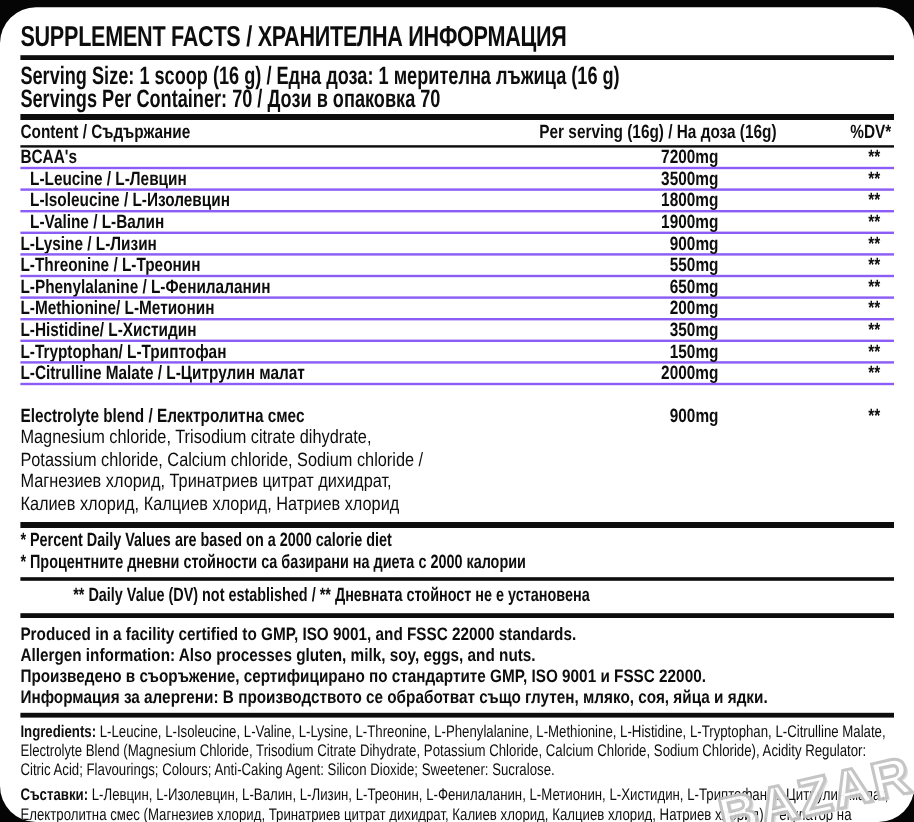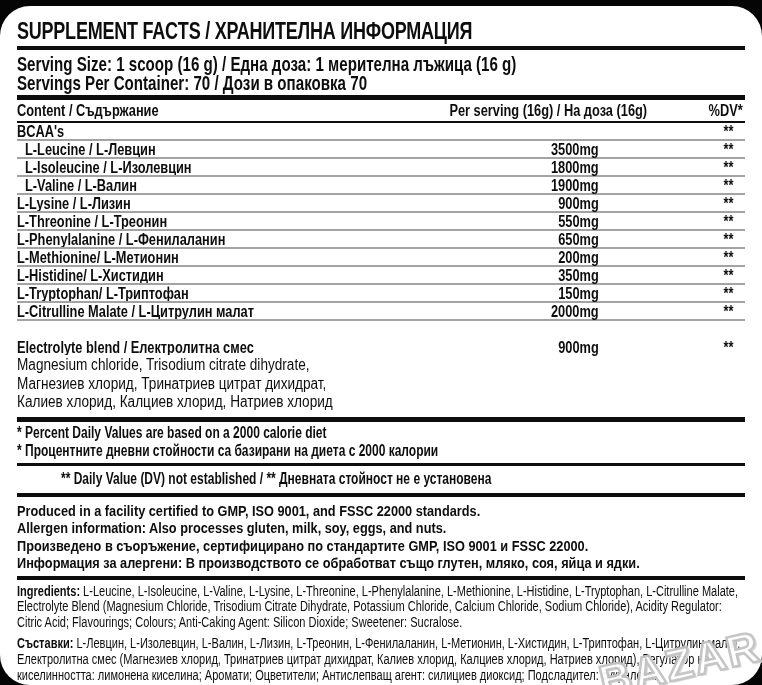--- a/index.html
+++ b/index.html
@@ -40,21 +40,21 @@
   .thead {
     display:flex; align-items:flex-end;
     font-weight:bold; font-size:16px; line-height:16px;
     padding:3px 0 2px;
     border-bottom:2px solid #0d0d0d;
   }
   .trow {
     display:flex; align-items:flex-end;
     font-weight:bold; font-size:16px; line-height:15px;
     padding:1px 0 0;
-    border-bottom:2px solid #a3a3a3;
+    border-bottom:2px solid #8b5cf6;
     height:18px; box-sizing:border-box;
   }
   .trow.norule { border-bottom:none;margin-top:16px; }
   .cname { flex:1; overflow:hidden; }
   .camt  { width:235px; text-align:right; padding-right:36px; box-sizing:border-box; }
   .cdv   { width:110px; text-align:right; padding-right:12px; box-sizing:border-box;padding-left:38px; }
   .thead .cdv { padding-right:2px; }
   .sub .cname { padding-left:8px; }
 
   .desc { font-size:16px; line-height:18.5px; padding:1px 0 2px; }
@@ -105,20 +105,21 @@
   <div class="rule rule-thick"></div>
 
   <div class="thead">
     <span class="cname"><span class="cx s80">Content / Съдържание</span></span>
     <span class="camt"><span class="cxr s80">Per serving (16g) / На доза (16g)</span></span>
     <span class="cdv"><span class="cxr s80">%DV*</span></span>
   </div>
 
   <div class="trow">
     <span class="cname"><span class="cx s80">BCAA's</span></span>
+    <span class="camt"><span class="cxr s80">7200mg</span></span>
     <span class="cdv"><span class="cxr s80">**</span></span>
   </div>
   <div class="trow sub">
     <span class="cname"><span class="cx s80">L-Leucine / L-Левцин</span></span>
     <span class="camt"><span class="cxr s80">3500mg</span></span>
     <span class="cdv"><span class="cxr s80">**</span></span>
   </div>
   <div class="trow sub">
     <span class="cname"><span class="cx s80">L-Isoleucine / L-Изолевцин</span></span>
     <span class="camt"><span class="cxr s80">1800mg</span></span>
@@ -165,20 +166,21 @@
     <span class="cdv"><span class="cxr s80">**</span></span>
   </div>
   <div class="trow norule">
     <span class="cname"><span class="cx s80">Electrolyte blend / Електролитна смес</span></span>
     <span class="camt"><span class="cxr s80">900mg</span></span>
     <span class="cdv"><span class="cxr s80">**</span></span>
   </div>
 
   <div class="desc">
     <div><span class="cx s85">Magnesium chloride, Trisodium citrate dihydrate,</span></div>
+    <div><span class="cx s85">Potassium chloride, Calcium chloride, Sodium chloride /</span></div>
     <div><span class="cx s85">Магнезиев хлорид, Тринатриев цитрат дихидрат,</span></div>
     <div><span class="cx s85">Калиев хлорид, Калциев хлорид, Натриев хлорид</span></div>
   </div>
 
   <div class="rule rule-thick"></div>
 
   <div class="fnblock">
     <div class="fnote"><span class="cx s75">* Percent Daily Values are based on a 2000 calorie diet</span></div>
     <div class="fnote"><span class="cx s75">* Процентните дневни стойности са базирани на диета с 2000 калории</span></div>
   </div>

